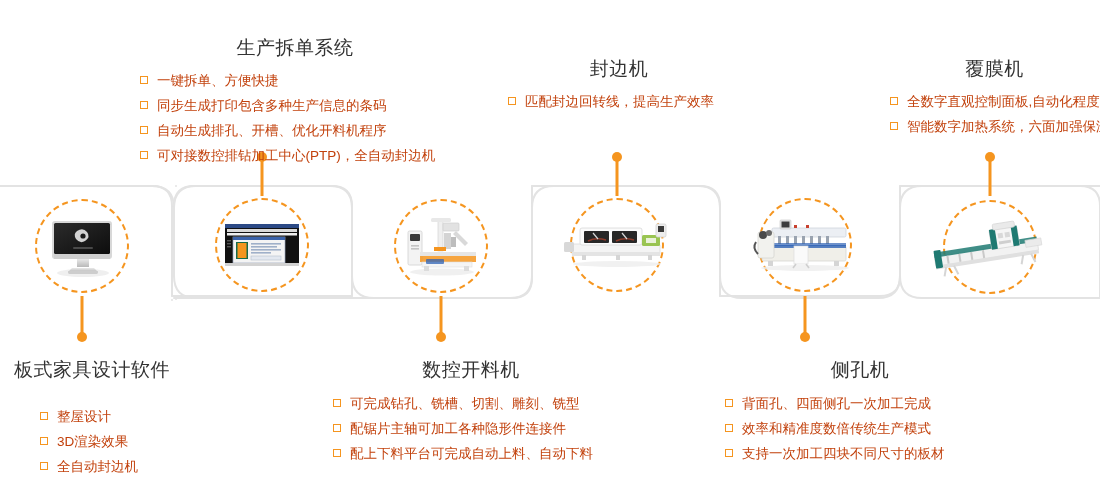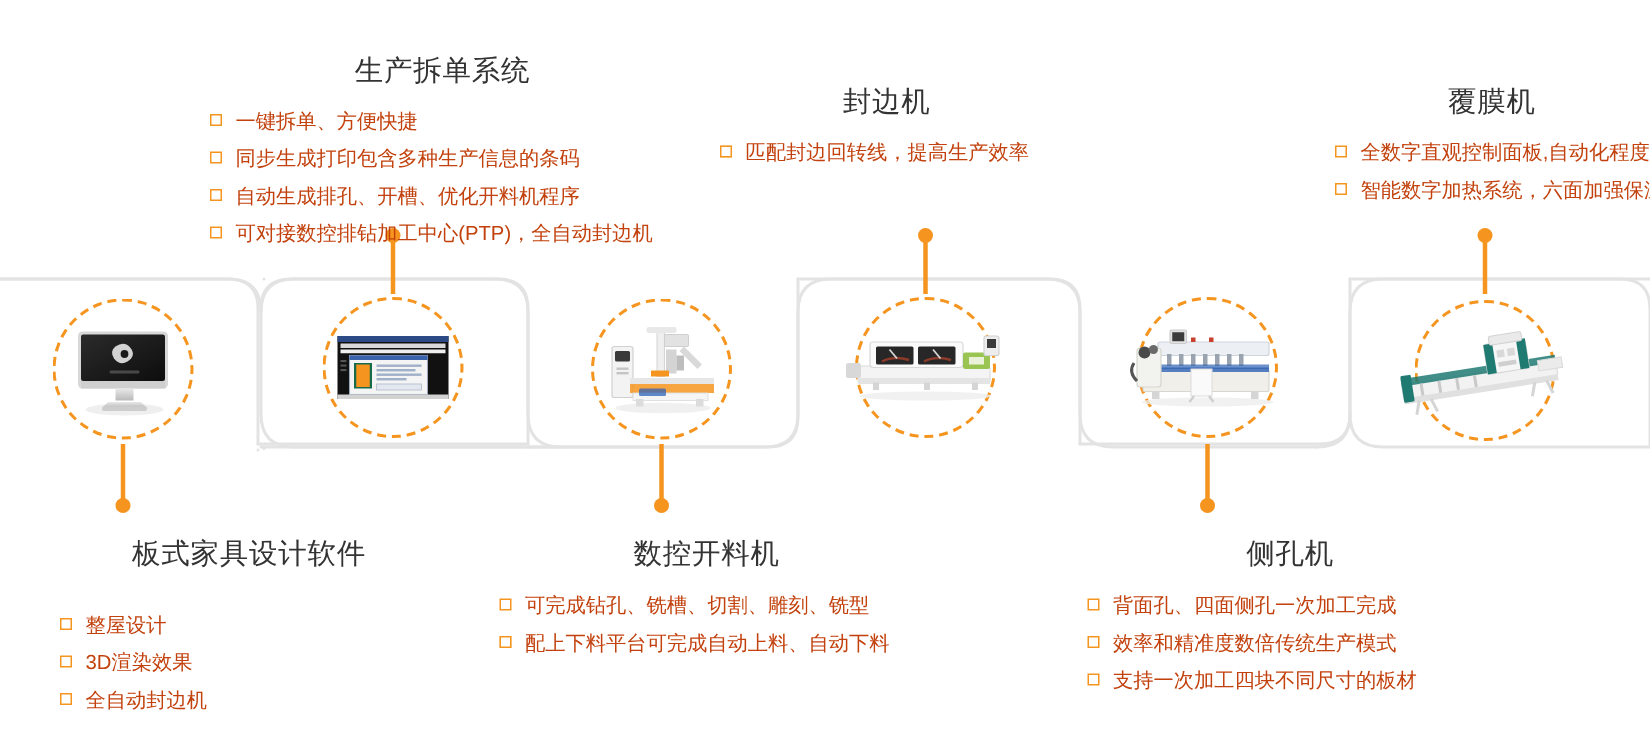--- a/index.html
+++ b/index.html
@@ -20,21 +20,21 @@
     box-sizing:border-box;
     display:flex;align-items:center;justify-content:center;
     background:transparent;
   }
   .node .art{position:relative;width:86px;height:86px;}
 
   
   .block{position:absolute;}
   .blk-title{
     color:#333333;font-size:19px;line-height:24px;font-weight:400;
-    white-space:nowrap;letter-spacing:.5px;text-align:right;
+    white-space:nowrap;letter-spacing:.5px;
   }
   .blk-list{list-style:none;margin:0;padding:0;}
   .blk-list li{
     position:relative;padding-left:17px;
     color:#c2410c;font-size:13.5px;line-height:25px;white-space:nowrap;
   }
   .blk-list li .bullet{
     position:absolute;left:0;top:8px;width:8px;height:8px;
     border:1px solid #F5951F;box-sizing:border-box;background:#fff;
   }
@@ -300,21 +300,21 @@
   <div class="block t-left" style="left:140px;top:36px;width:320px;">
     <div class="blk-title t-center" style="margin-left:-10px;">生产拆单系统</div>
     <ul class="blk-list" style="margin-top:8px;">
       <li><span class="bullet"></span><span>一键拆单、方便快捷</span></li>
       <li><span class="bullet"></span><span>同步生成打印包含多种生产信息的条码</span></li>
       <li><span class="bullet"></span><span>自动生成排孔、开槽、优化开料机程序</span></li>
       <li><span class="bullet"></span><span>可对接数控排钻加工中心(PTP)，全自动封边机</span></li>
     </ul>
   </div>
 
-  <div class="block t-left" style="left:480px;top:57px;width:230px;">
+  <div class="block t-left" style="left:508px;top:57px;width:230px;">
     <div class="blk-title t-center" style="margin-left:-8px;">封边机</div>
     <ul class="blk-list" style="margin-top:8px;">
       <li><span class="bullet"></span></li>
       <li><span class="bullet"></span><span>匹配封边回转线，提高生产效率</span></li>
     </ul>
   </div>
 
   <div class="block t-left" style="left:890px;top:57px;width:215px;">
     <div class="blk-title t-center" style="margin-left:-6px;">覆膜机</div>
     <ul class="blk-list" style="margin-top:8px;">
@@ -329,21 +329,21 @@
       <li><span class="bullet"></span><span>整屋设计</span></li>
       <li><span class="bullet"></span><span>3D渲染效果</span></li>
       <li><span class="bullet"></span><span>全自动封边机</span></li>
     </ul>
   </div>
 
   <div class="block t-left" style="left:333px;top:358px;width:290px;">
     <div class="blk-title t-center" style="margin-left:-14px;text-align:center;">数控开料机</div>
     <ul class="blk-list" style="margin-top:9px;">
       <li><span class="bullet"></span><span>可完成钻孔、铣槽、切割、雕刻、铣型</span></li>
-      <li><span class="bullet"></span></li>
+      <li><span class="bullet"></span><span>配锯片主轴可加工各种隐形件连接件</span></li>
       <li><span class="bullet"></span><span>配上下料平台可完成自动上料、自动下料</span></li>
     </ul>
   </div>
 
   <div class="block t-left" style="left:725px;top:358px;width:280px;">
     <div class="blk-title t-center" style="margin-left:-10px;">侧孔机</div>
     <ul class="blk-list" style="margin-top:9px;">
       <li><span class="bullet"></span><span>背面孔、四面侧孔一次加工完成</span></li>
       <li><span class="bullet"></span><span>效率和精准度数倍传统生产模式</span></li>
       <li><span class="bullet"></span><span>支持一次加工四块不同尺寸的板材</span></li>

